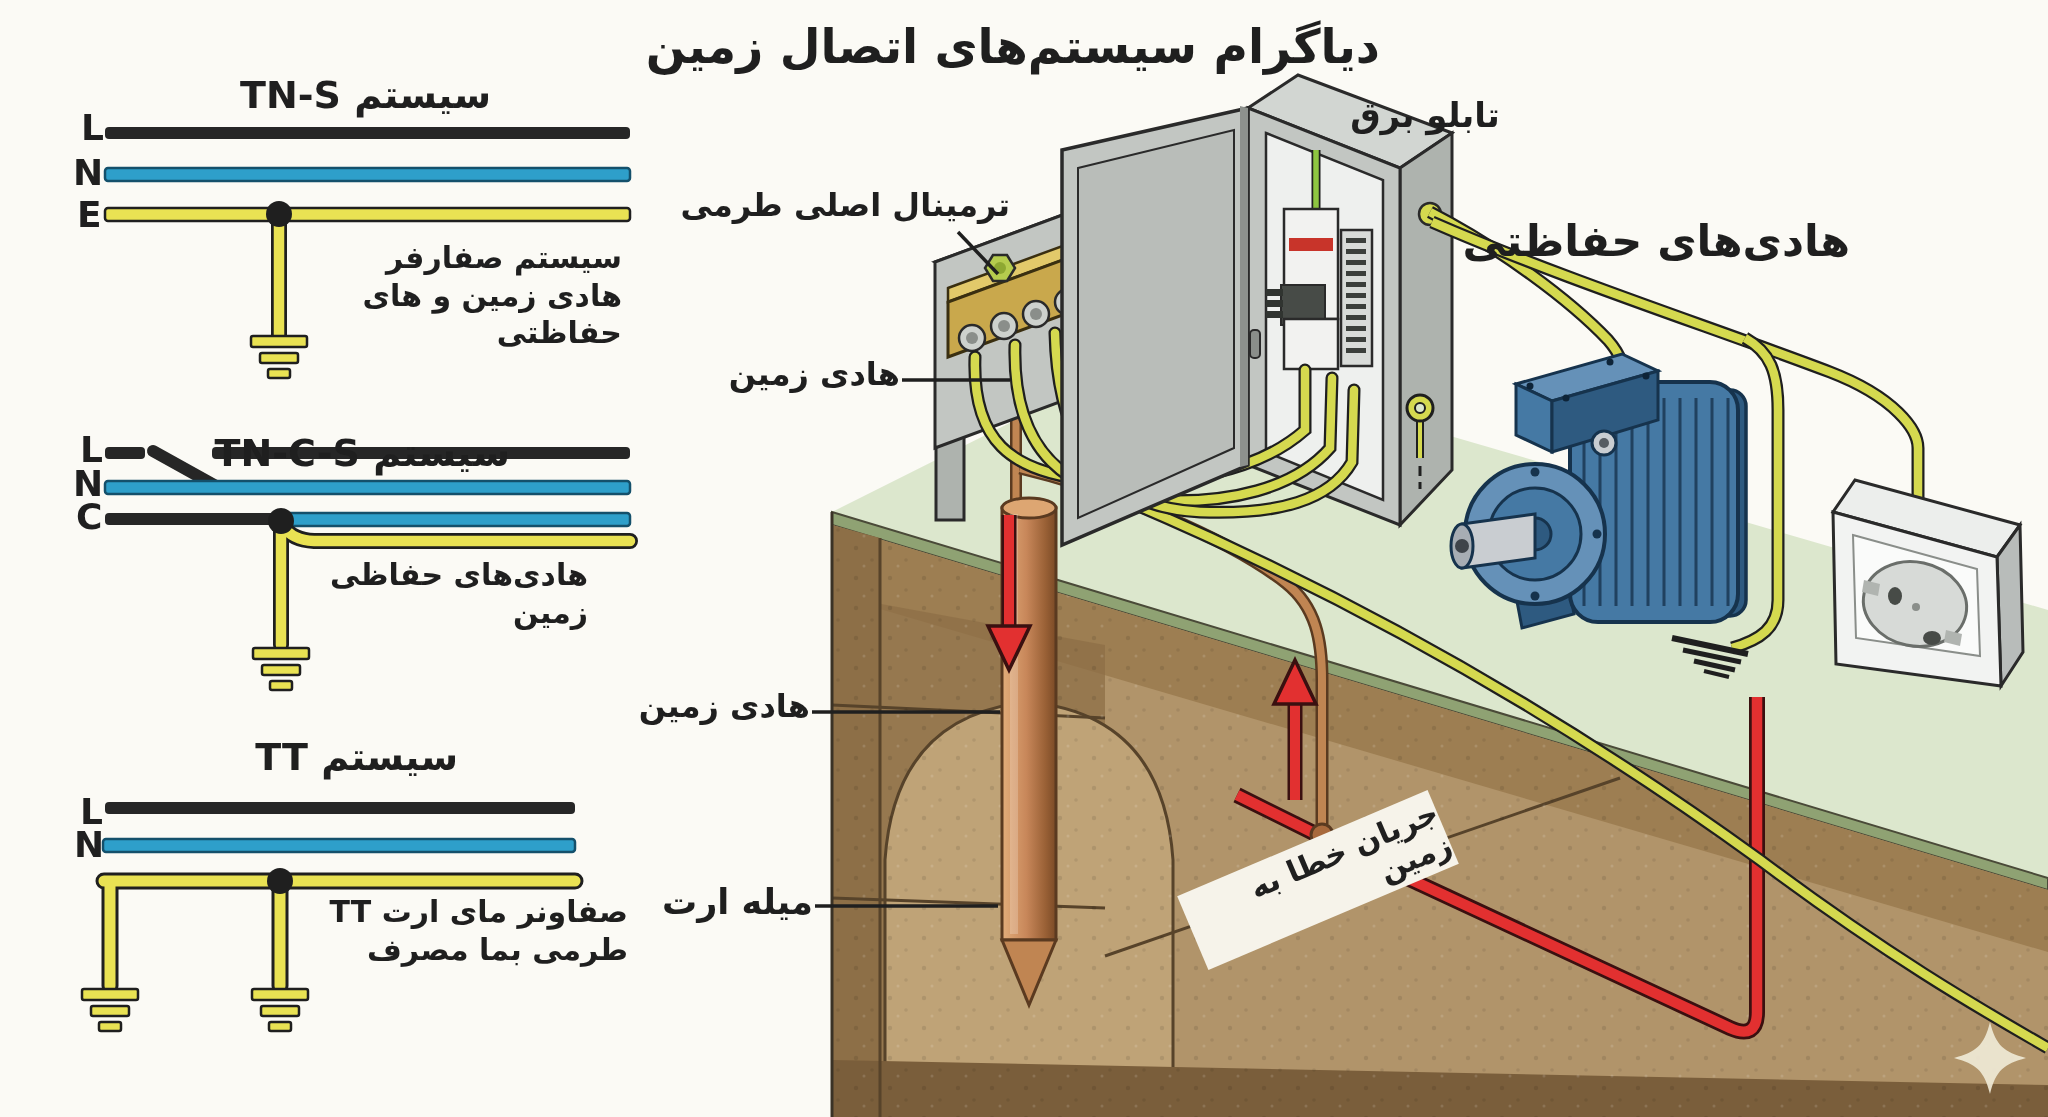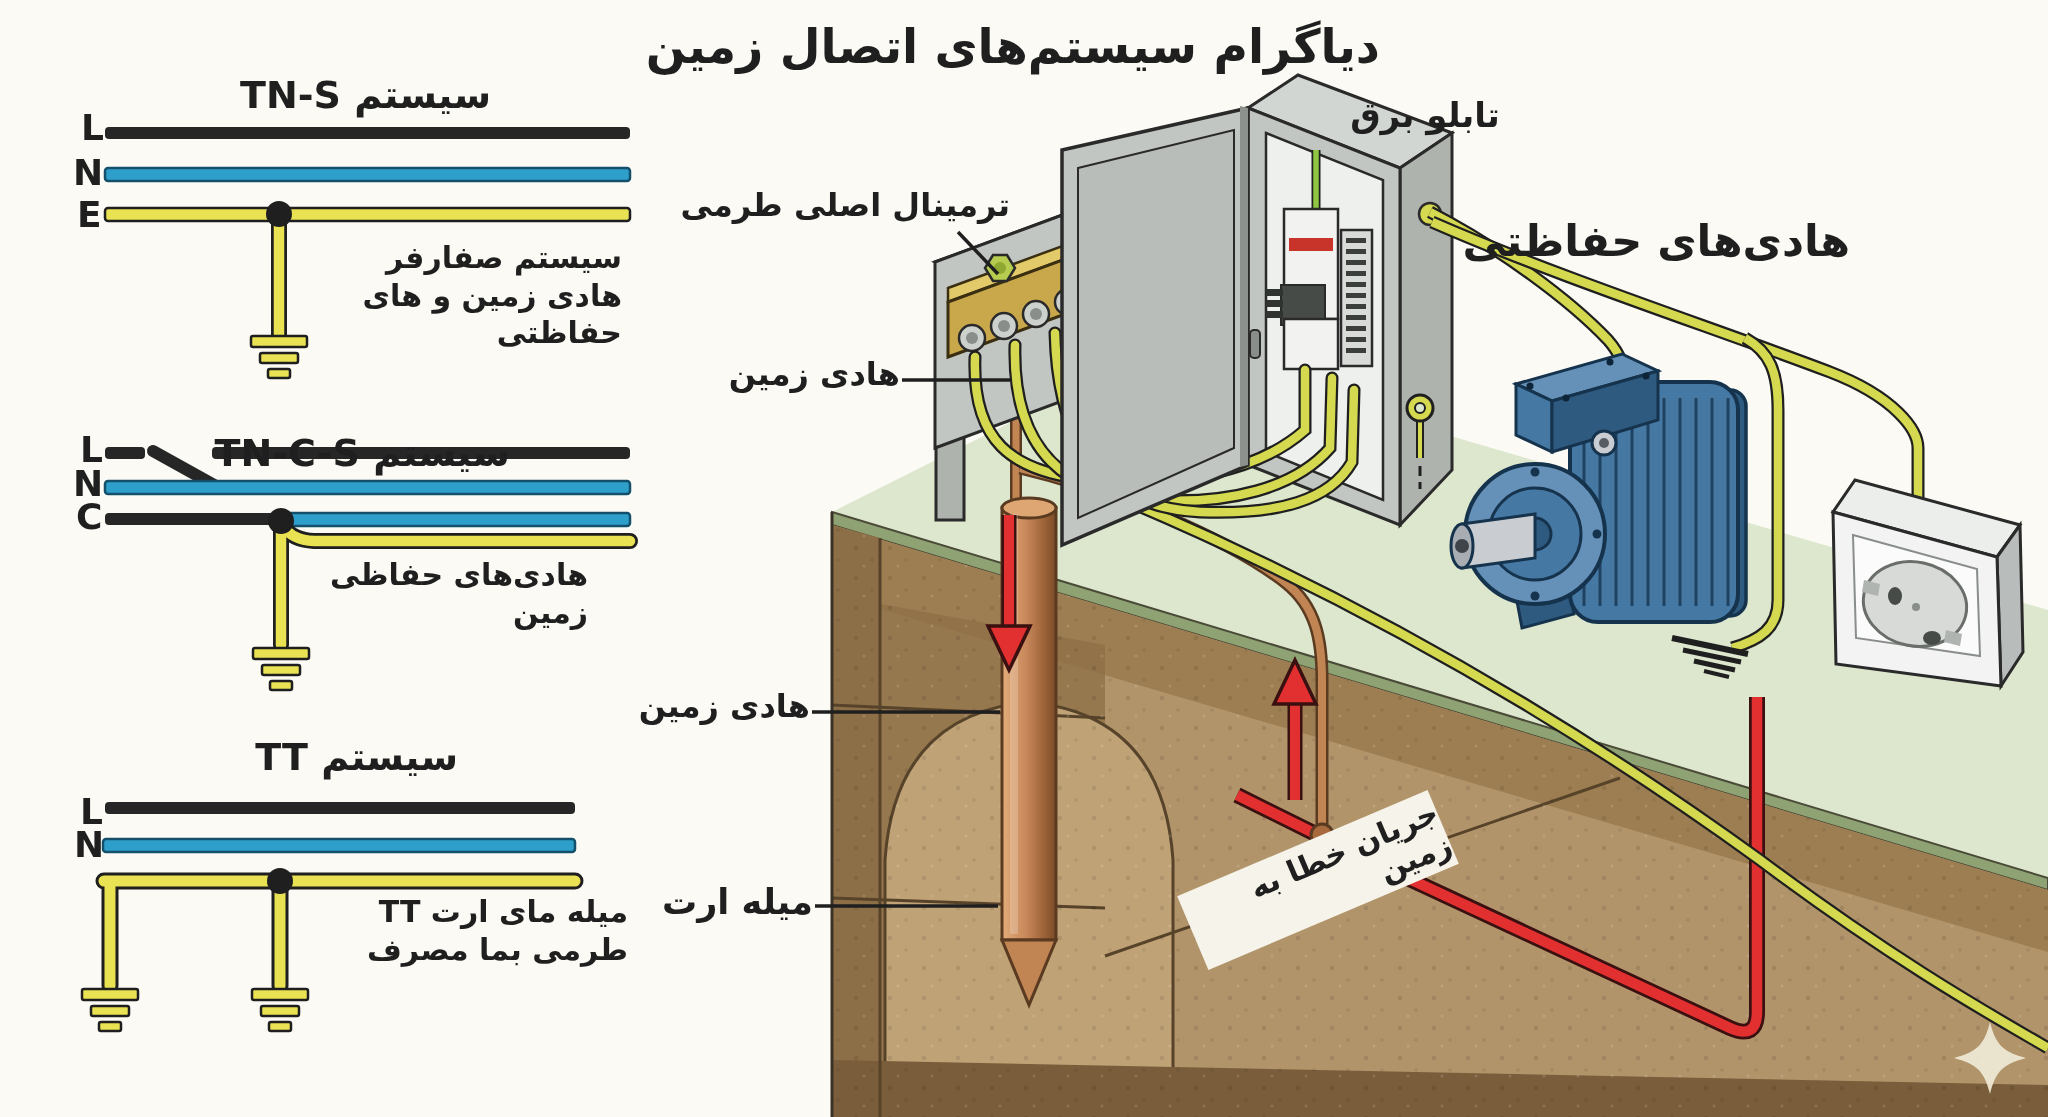--- a/index.html
+++ b/index.html
@@ -290,21 +290,21 @@
 <div class="letter" style="left:73px;top:463px;">N</div>
 <div class="letter" style="left:76px;top:496px;">C</div>
 <div class="label multiline cap" style="left:278px;top:556px;width:310px;">
   <div>هادی‌های حفاظی زمین</div>
 </div>
 
 <div class="label sch-title" style="left:258px;top:736px;width:200px;">سیستم TT</div>
 <div class="letter" style="left:80px;top:791px;">L</div>
 <div class="letter" style="left:74px;top:824px;">N</div>
 <div class="label multiline cap" style="left:320px;top:893px;width:308px;">
-  <div>میله مای ارت TT</div>
+  <div>صفاونر مای ارت TT</div>
   <div>طرمی بما مصرف</div>
 </div>
 
 <div class="label" style="left:1350px;top:96px;width:150px;font-size:34px;">تابلو برق</div>
 <div class="label" style="left:748px;top:187px;width:262px;font-size:32px;">ترمینال اصلی طرمی</div>
 <div class="label" style="left:1585px;top:217px;width:265px;font-size:43px;">هادی‌های حفاظتی</div>
 <div class="label" style="left:755px;top:356px;width:145px;font-size:32px;">هادی زمین</div>
 <div class="label" style="left:660px;top:688px;width:150px;font-size:32px;">هادی زمین</div>
 <div class="label" style="left:688px;top:882px;width:125px;font-size:35px;">میله ارت</div>
 

